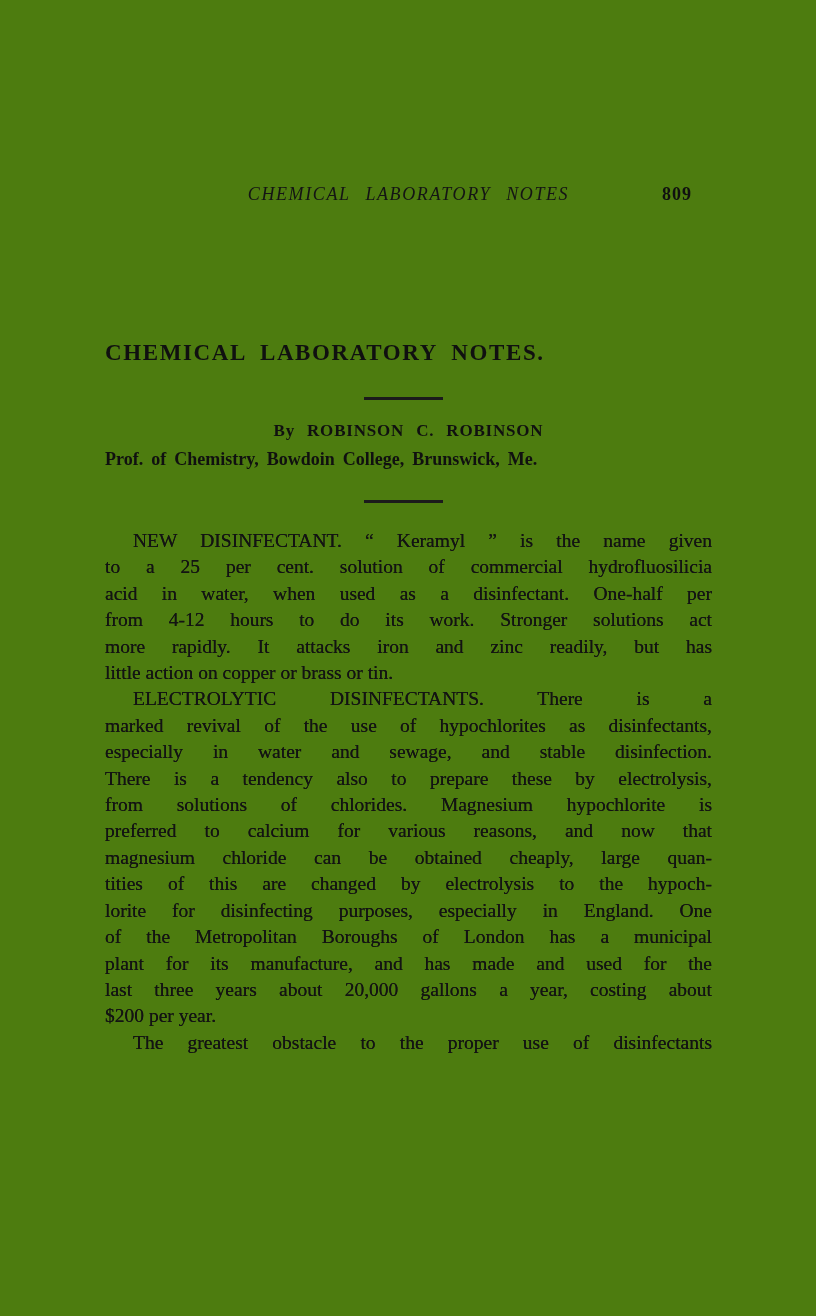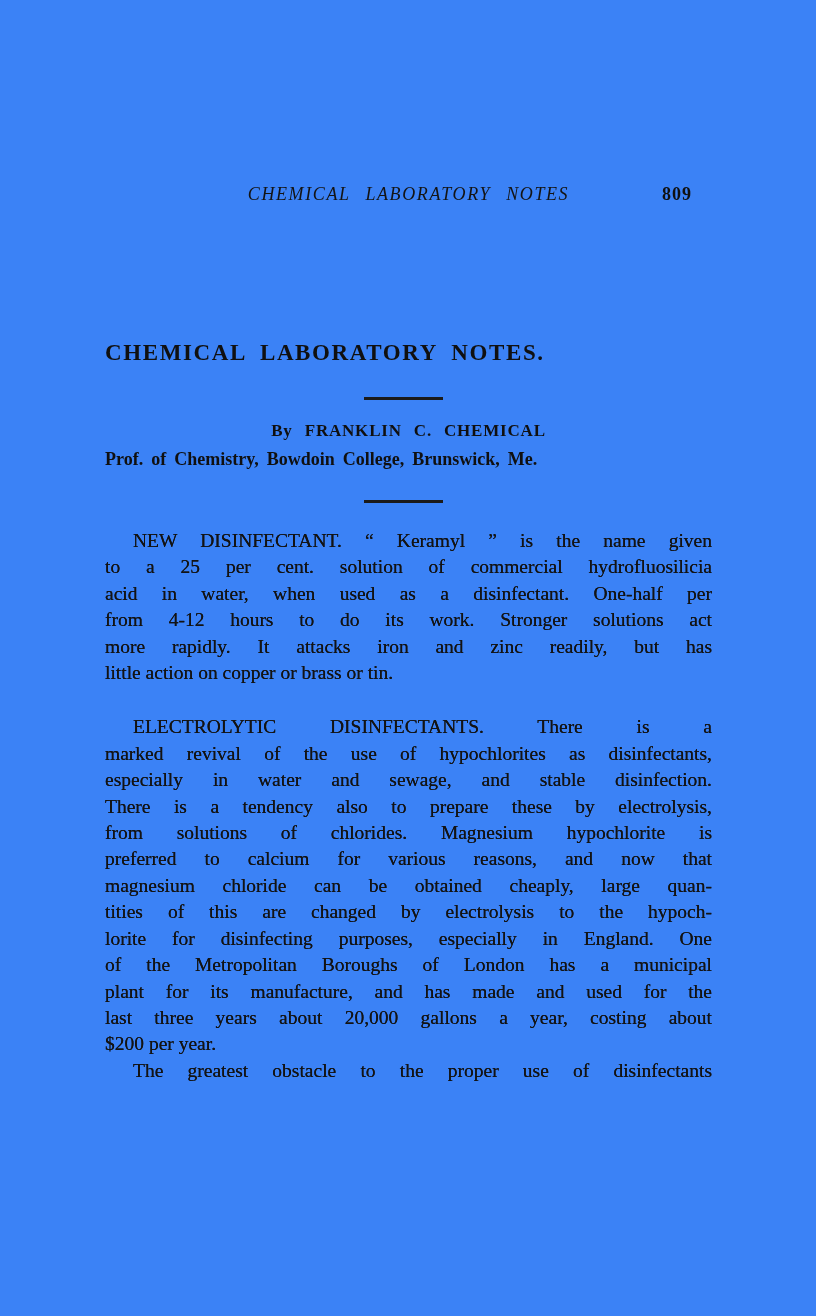--- a/index.html
+++ b/index.html
@@ -4,21 +4,21 @@
 <style>
   html, body {
     margin: 0;
     padding: 0;
     background: #ffffff;
   }
   .page {
     position: relative;
     width: 816px;
     height: 1316px;
-    background: #3b82f6;
+    background: #4d7c0f;
     font-family: "Liberation Serif", serif;
     color: #121212;
     overflow: hidden;
   }
   .running-header {
     position: absolute;
     top: 184px;
     left: 105px;
     width: 607px;
     text-align: center;
@@ -83,21 +83,21 @@
   .body-text {
     position: absolute;
     top: 528px;
     left: 105px;
     width: 607px;
     font-size: 19.5px;
     color: #131313;
     text-shadow: 0 0 0.4px currentColor;
   }
   .paragraph { margin: 0; }
-  .paragraph.gap-before { margin-top: 28px; }
+  .paragraph.gap-before { }
   .tline {
     line-height: 26.4px;
     text-align: justify;
     text-align-last: justify;
   }
   .tline.first { text-indent: 28px; }
   .tline.last { text-align-last: left; }
 </style>
 </head>
 <body>
@@ -105,21 +105,21 @@
 <div class="page">
 
   <div class="running-header">CHEMICAL LABORATORY NOTES</div>
 
   <div class="page-number">809</div>
 
   <div class="article-title">CHEMICAL LABORATORY NOTES.</div>
 
   <div class="rule rule-1"></div>
 
-  <div class="byline">By FRANKLIN C. CHEMICAL</div>
+  <div class="byline">By ROBINSON C. ROBINSON</div>
 
   <div class="affiliation">Prof. of Chemistry, Bowdoin College, Brunswick, Me.</div>
 
   <div class="rule rule-2"></div>
 
   <div class="body-text">
     <div class="paragraph">
         <div class="tline first">NEW DISINFECTANT.  “ Keramyl ” is the name given</div>
         <div class="tline">to a 25 per cent. solution of commercial hydrofluosilicia</div>
         <div class="tline">acid in water, when used as a disinfectant.  One-half per</div>

